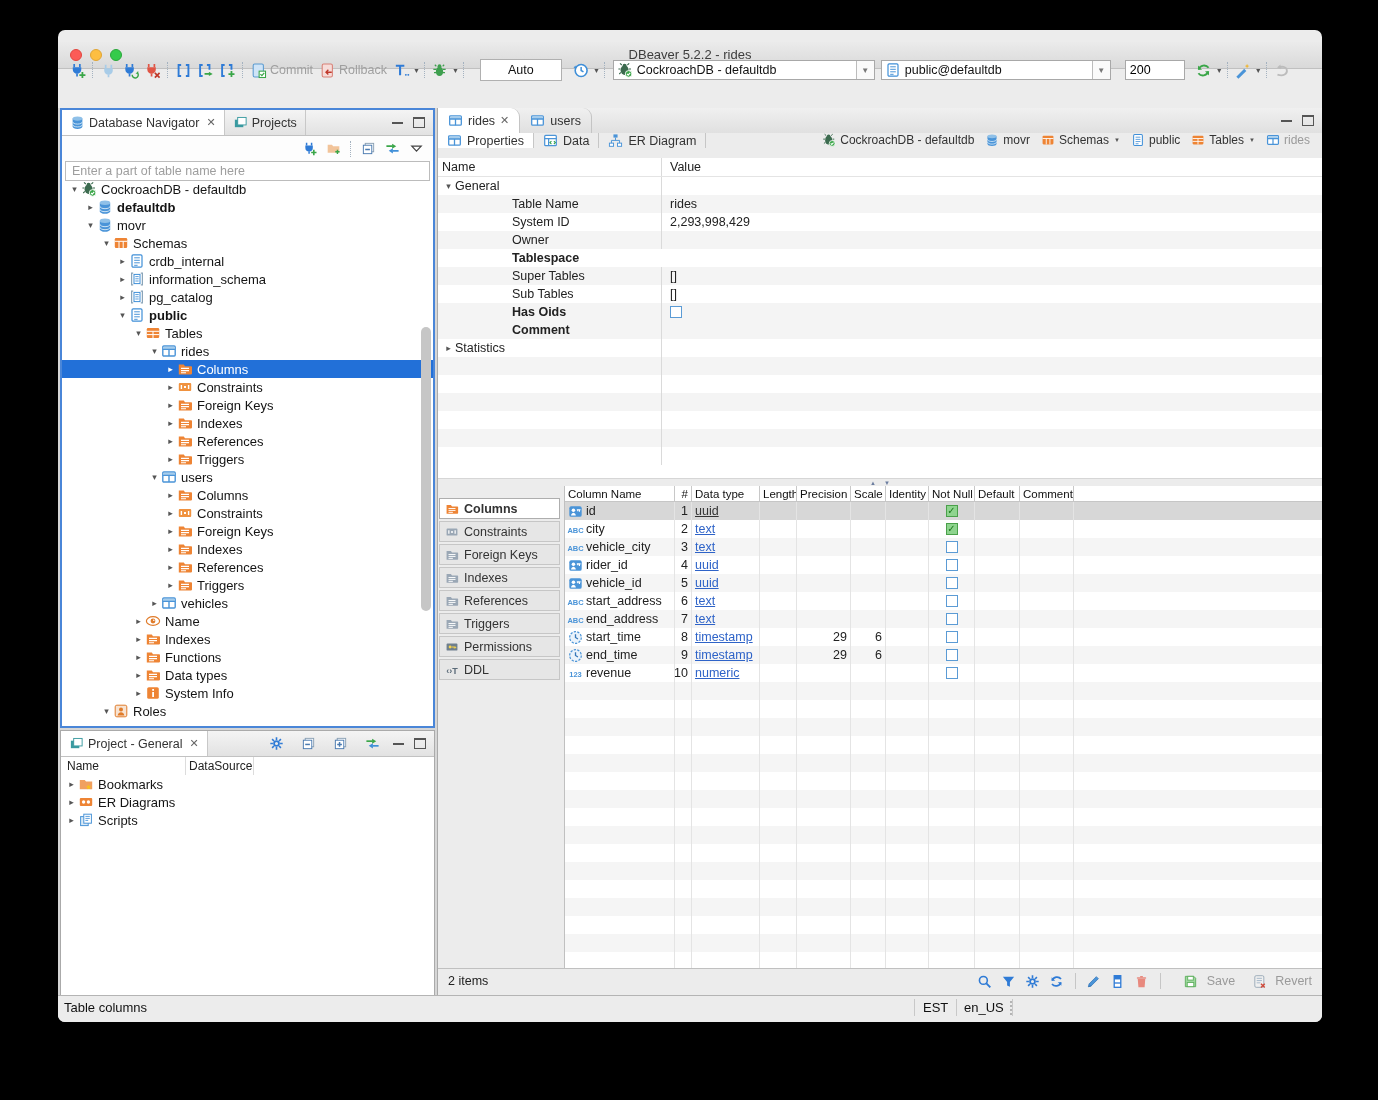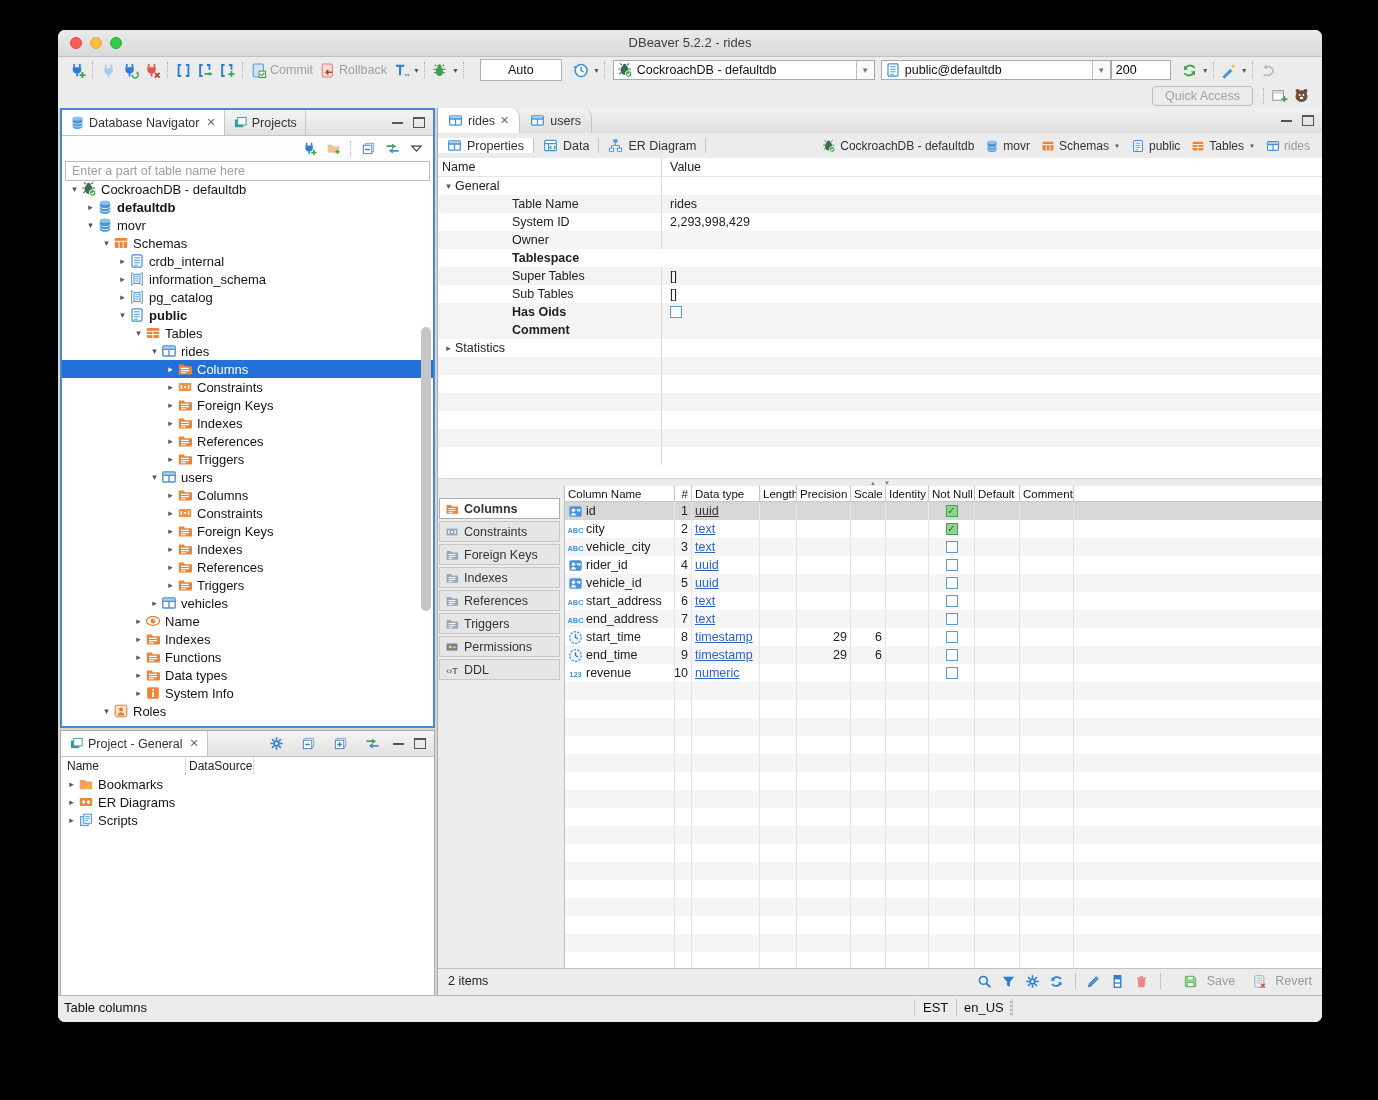--- a/index.html
+++ b/index.html
@@ -1,21 +1,21 @@
 <!DOCTYPE html>
 <html><head>
 <meta charset="utf-8">
 <style>
   html,body{margin:0;padding:0}
   body{width:1378px;height:1100px;background:#000;position:relative;
        font-family:"Liberation Sans",sans-serif;font-size:13px;color:#222;overflow:hidden}
   .window{position:absolute;left:58px;top:30px;width:1264px;height:992px;background:#ececec;
           border-radius:7px;box-shadow:0 16px 48px rgba(0,0,0,.6);overflow:hidden}
   
-  .titlebar{position:absolute;left:0;top:0;right:0;height:26px;
+  .titlebar{position:absolute;left:0;top:12px;right:0;height:26px;
             background:linear-gradient(#ebebeb,#d9d9d9);border-bottom:1px solid #c0c0c0}
   .tl{position:absolute;top:7px;width:12px;height:12px;border-radius:50%;box-sizing:border-box}
   .tl.red{left:12px;background:#fc5b57;border:1px solid #e2463f}
   .tl.yellow{left:32px;background:#fdbe41;border:1px solid #e0a535}
   .tl.green{left:52px;background:#35cb4b;border:1px solid #2aa73a}
   .title{position:absolute;left:0;right:0;top:0;line-height:25px;text-align:center;font-size:13px;color:#3d3d3d}
   
   .toolbar{position:absolute;left:0;right:0;top:27px;height:26px;display:flex;align-items:center;padding-left:8px}
   .ti{width:22px;height:20px;display:inline-flex;align-items:center;justify-content:center;flex:0 0 auto}
   .ti svg{width:17px;height:17px}
@@ -24,21 +24,21 @@
   .dd{font-size:7px;color:#555;margin-left:1px;flex:0 0 auto}
   .autobtn{margin-left:12px;width:80px;height:20px;background:#fff;border:1px solid #b0b0b0;
            display:flex;align-items:center;justify-content:center;font-size:12.5px;color:#111;flex:0 0 auto}
   .combo{height:20px;background:#fff;border:1px solid #a8a8a8;display:flex;align-items:center;
          font-size:12.5px;color:#111;box-sizing:border-box;flex:0 0 auto}
   .combo .ic{width:16px;height:16px;margin-left:3px;flex:0 0 auto}
   .combo .ctext{flex:1;padding:0 4px;white-space:nowrap;overflow:hidden}
   .combo .arrow{width:17px;height:100%;border-left:1px solid #bcbcbc;background:#fafafa;
                 display:flex;align-items:center;justify-content:center;font-size:8px;color:#777;flex:0 0 auto}
   .numinput{width:50px;height:18px;border:1px solid #a8a8a8;font-size:12.5px;padding:0 4px;
-            font-family:inherit;margin-left:0;flex:0 0 auto}
+            font-family:inherit;margin-left:14px;flex:0 0 auto}
   .toolbar2{position:absolute;left:0;right:0;top:53px;height:25px;border-bottom:1px solid #b4b4b4;
             display:flex;align-items:center;justify-content:flex-end;padding-right:10px}
   .qa{border:1px solid #bcbcbc;border-radius:4px;color:#a2a2a2;font-size:12.5px;padding:2px 12px;margin-right:6px}
   
   .main{position:absolute;left:0;right:0;top:78px;bottom:26px;background:#d6d6d6}
   
   .navpanel{position:absolute;left:2px;top:0;width:375px;height:620px;background:#fff;
             border:2px solid #4a86d8;box-sizing:border-box;overflow:hidden}
   .ptabbar{height:25px;background:linear-gradient(#f4f4f4,#e2e2e2);border-bottom:1px solid #c2c2c2;
            display:flex;align-items:stretch}
@@ -76,21 +76,21 @@
   
   .right{position:absolute;left:379px;right:0;top:0;bottom:0;background:#ececec;border-left:1px solid #aaa}
   .etabbar{position:absolute;left:0;right:0;top:0;height:25px;background:linear-gradient(#f0f0f0,#e0e0e0);
            border-bottom:1px solid #bcbcbc;display:flex;align-items:stretch}
   .etab{display:flex;align-items:center;gap:5px;padding:0 10px;font-size:12.5px;color:#333;
         border-right:1px solid #c4c4c4;border-top-right-radius:9px}
   .etab.active{background:#fff}
   .etab .ic{width:15px;height:15px}
   .etab .close{font-size:11px;color:#666}
   .subbar{position:absolute;left:0;right:0;top:25px;height:25px;background:#ececec;
-          border-bottom:1px solid #c6c6c6;display:flex;align-items:center}
+          border-bottom:1px solid #c6c6c6;display:flex;align-items:flex-start}
   .stab{display:flex;align-items:center;gap:5px;padding:0 9px;font-size:12.5px;color:#333;border-right:1px solid #c6c6c6}
   .stab.active{background:#fff}
   .stab .ic{width:15px;height:15px}
   .crumbs{margin-left:auto;display:flex;align-items:center;gap:11px;padding-right:12px;font-size:12px;color:#333}
   .crumb{display:flex;align-items:center;gap:4px;white-space:nowrap}
   .crumb .ic{width:14px;height:14px}
   .crumb.muted{color:#9a9a9a}
   .crumb .dd{font-size:6px}
   
   .props{position:absolute;left:0;right:0;top:50px;height:320px;background:#fff;overflow:hidden;font-size:12.5px}
@@ -301,41 +301,20 @@
     <span class="dd">▼</span>
     <span class="tsep"></span>
     <span class="ti">
         <svg viewBox="0 0 16 16">
           <path d="M4.2 11.8c5.6 2 9.6-.8 8.8-4.4-.7-2.8-4.8-3.8-7.6-2" stroke="#bcbcbc" stroke-width="1.7" fill="none"></path>
           <path d="M7 2.4L3.8 5.2l3.8 1.7z" fill="#bcbcbc"></path>
         </svg>
       </span>
   </div>
 
-  <div class="toolbar2">
-    <div class="qa">Quick Access</div>
-    <span class="tsep"></span>
-    <span class="ti">
-        <svg viewBox="0 0 18 16">
-          <rect x="2" y="3" width="11" height="10" fill="#fff" stroke="#7a8a98"></rect>
-          <rect x="2.5" y="3.5" width="10" height="2.5" fill="#c8d8e8"></rect>
-          <path d="M14.2 8.6V15M11 11.8h6.4" stroke="#3aa648" stroke-width="1.7"></path>
-        </svg>
-      </span>
-    <span class="ti">
-        <svg viewBox="0 0 16 16">
-          <circle cx="4.4" cy="3.8" r="2" fill="#6b4f3a"></circle>
-          <circle cx="11.6" cy="3.8" r="2" fill="#6b4f3a"></circle>
-          <circle cx="8" cy="8.6" r="5.6" fill="#6b4f3a"></circle>
-          <circle cx="6.2" cy="7.6" r=".9" fill="#fff"></circle>
-          <circle cx="9.8" cy="7.6" r=".9" fill="#fff"></circle>
-          <ellipse cx="8" cy="10.4" rx="1.7" ry="1.2" fill="#fff"></ellipse>
-        </svg>
-      </span>
-  </div>
 
   <div class="main">
 
     <div class="navpanel">
       <div class="ptabbar">
         <div class="ptab active">
           <span class="ic">
               <svg viewBox="0 0 16 16">
                 <path d="M2.8 3.8v8.4c0 1.5 2.3 2.6 5.2 2.6s5.2-1.1 5.2-2.6V3.8z" fill="#4a94d8"></path>
                 <ellipse cx="8" cy="3.8" rx="5.2" ry="2.2" fill="#8fc0e8"></ellipse>

